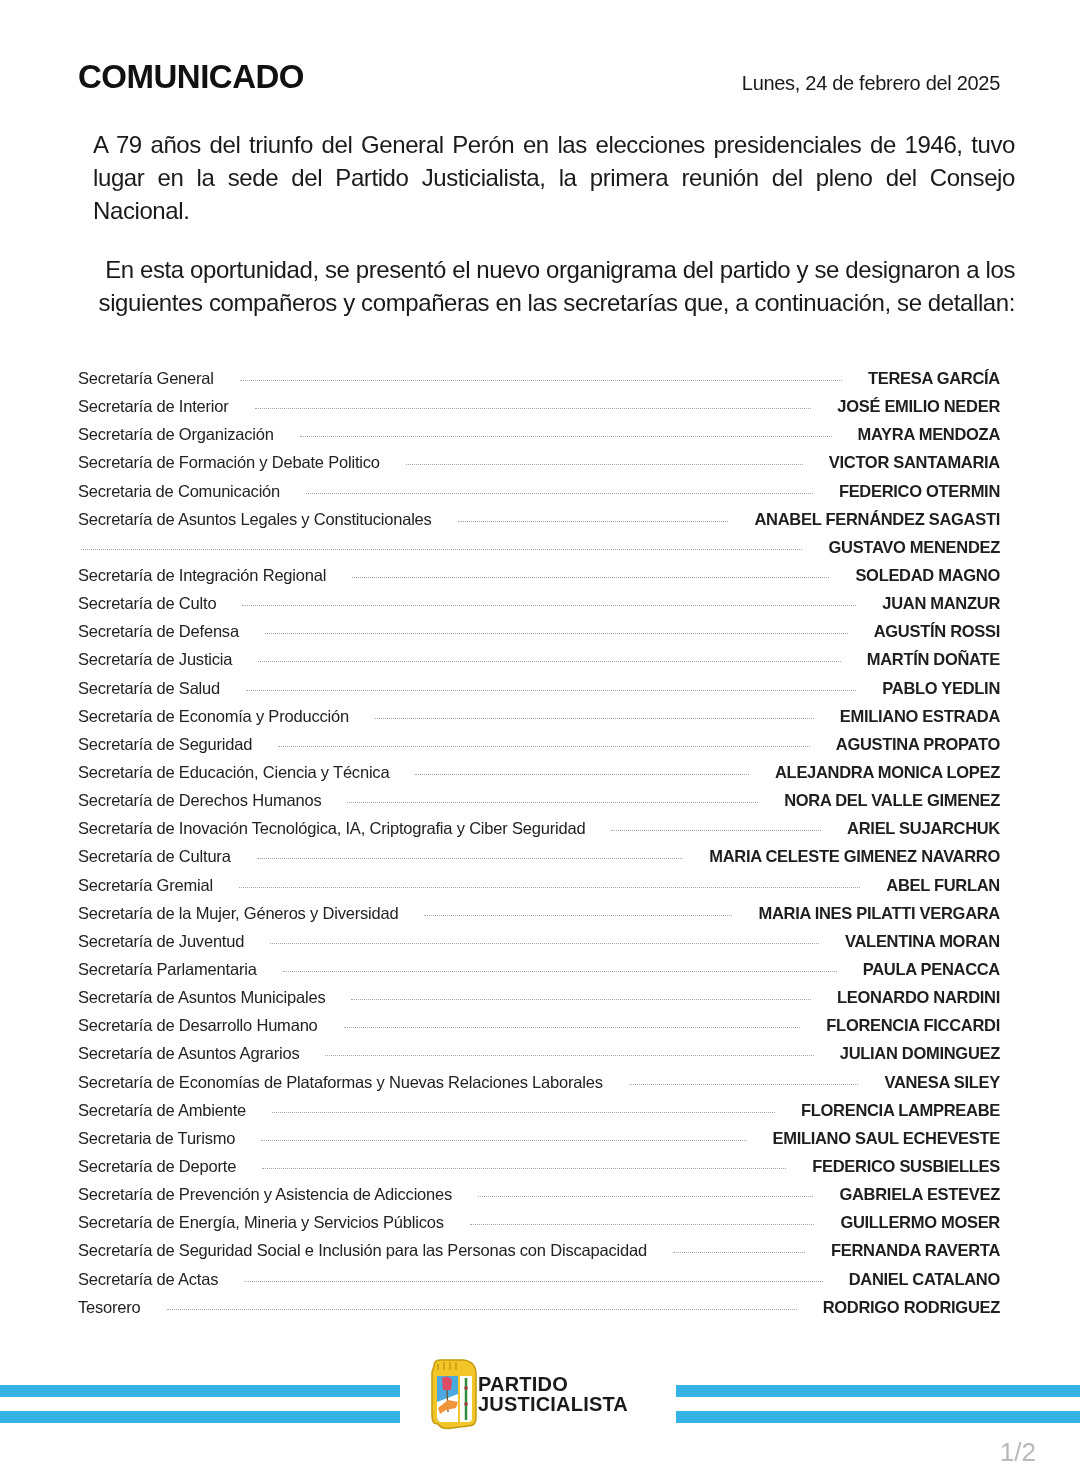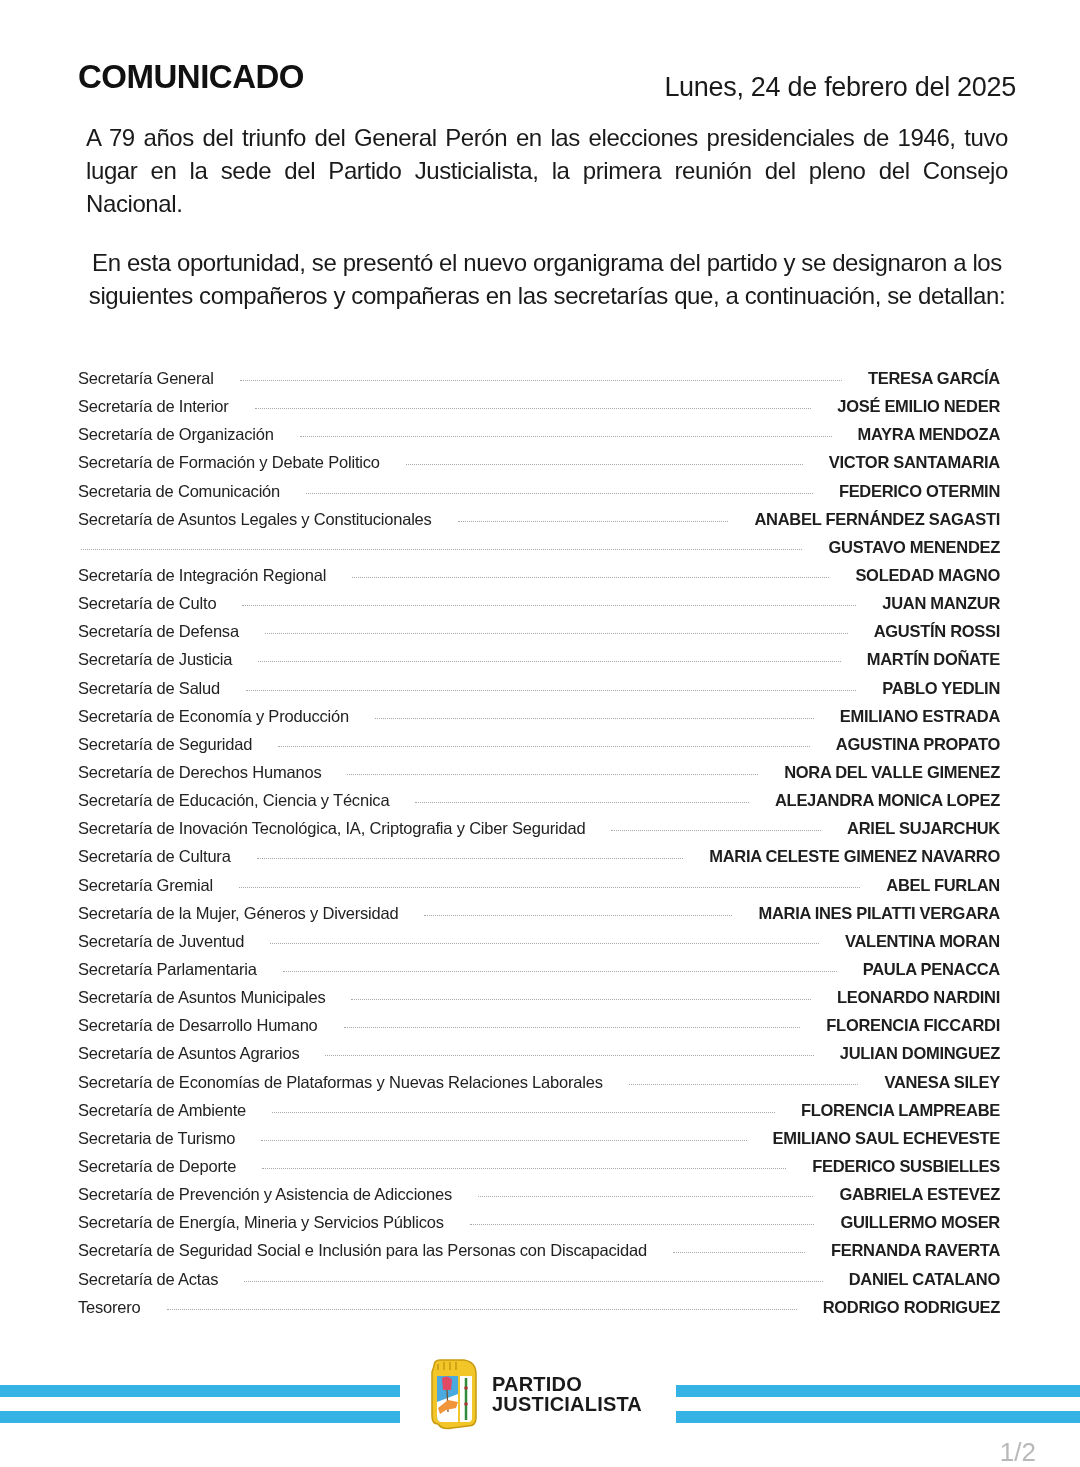--- a/index.html
+++ b/index.html
@@ -5,30 +5,30 @@
   html, body { margin: 0; padding: 0; background: #ffffff; }
   body {
     width: 1080px; height: 1467px; position: relative; overflow: hidden;
     font-family: "Liberation Sans", sans-serif; color: #1a1a1a;
   }
   .page-title {
     position: absolute; left: 78px; top: 36px;
     font-size: 33px; font-weight: bold; letter-spacing: -0.5px; color: #111;
   }
   .date {
-    position: absolute; right: 64px; top: 72px;
-    font-size: 27px; color: #1a1a1a; letter-spacing: -0.3px;
+    position: absolute; right: 80px; top: 72px;
+    font-size: 20px; color: #1a1a1a; letter-spacing: -0.3px;
   }
   .para {
     position: absolute; left: 78px; width: 922px;
     font-size: 24px; line-height: 33px; text-align: justify; color: #1a1a1a;
-    letter-spacing: -0.4px; margin: 8px;
+    letter-spacing: -0.4px; margin: 15px;
   }
   .para.p1 { top: 113px; }
-  .para.p2 { top: 238px; text-align: center; }
+  .para.p2 { top: 238px; text-align: right; }
   .list {
     position: absolute; left: 78px; top: 364px; width: 922px;
   }
   .row {
     display: flex; align-items: baseline; height: 28.15px;
     font-size: 16.5px; line-height: 28px; gap: 23px;
   }
   .row .sec { white-space: nowrap; color: #222; letter-spacing: -0.2px; }
   .row .dots {
     flex: 1; margin: 0 3px; border-bottom: 1.5px dotted #a8a8a8;
@@ -40,21 +40,21 @@
   }
   .stripe.l1 { left: 0; width: 400px; top: 1385px; }
   .stripe.l2 { left: 0; width: 400px; top: 1411px; }
   .stripe.r1 { left: 676px; width: 404px; top: 1385px; }
   .stripe.r2 { left: 676px; width: 404px; top: 1411px; }
   .logo {
     position: absolute; left: 428px; top: 1358px; display: flex; align-items: center;
   }
   .logo svg { display: block; }
   .logo-text {
-    margin-left: 14px; font-weight: bold; font-size: 20px; line-height: 20px;
+    font-weight: bold; font-size: 20px; line-height: 20px;
     color: #1a1a1a; letter-spacing: 0.2px;
   }
   .page-num {
     position: absolute; right: 44px; top: 1437px;
     font-size: 26px; color: #b9b9b9;
   }
 </style>
 </head>
 <body>
 
@@ -128,28 +128,28 @@
       <span class="sec">Secretaría de Economía y Producción</span>
       <span class="dots"></span>
       <span class="name">EMILIANO ESTRADA</span>
     </div>
     <div class="row">
       <span class="sec">Secretaría de Seguridad</span>
       <span class="dots"></span>
       <span class="name">AGUSTINA PROPATO</span>
     </div>
     <div class="row">
+      <span class="sec">Secretaría de Educación, Ciencia y Técnica</span>
+      <span class="dots"></span>
+      <span class="name">ALEJANDRA MONICA LOPEZ</span>
+    </div>
+    <div class="row">
       <span class="sec">Secretaría de Derechos Humanos</span>
       <span class="dots"></span>
       <span class="name">NORA DEL VALLE GIMENEZ</span>
-    </div>
-    <div class="row">
-      <span class="sec">Secretaría de Educación, Ciencia y Técnica</span>
-      <span class="dots"></span>
-      <span class="name">ALEJANDRA MONICA LOPEZ</span>
     </div>
     <div class="row">
       <span class="sec">Secretaría de Inovación Tecnológica, IA, Criptografia y Ciber Seguridad</span>
       <span class="dots"></span>
       <span class="name">ARIEL SUJARCHUK</span>
     </div>
     <div class="row">
       <span class="sec">Secretaría de Cultura</span>
       <span class="dots"></span>
       <span class="name">MARIA CELESTE GIMENEZ NAVARRO</span>

